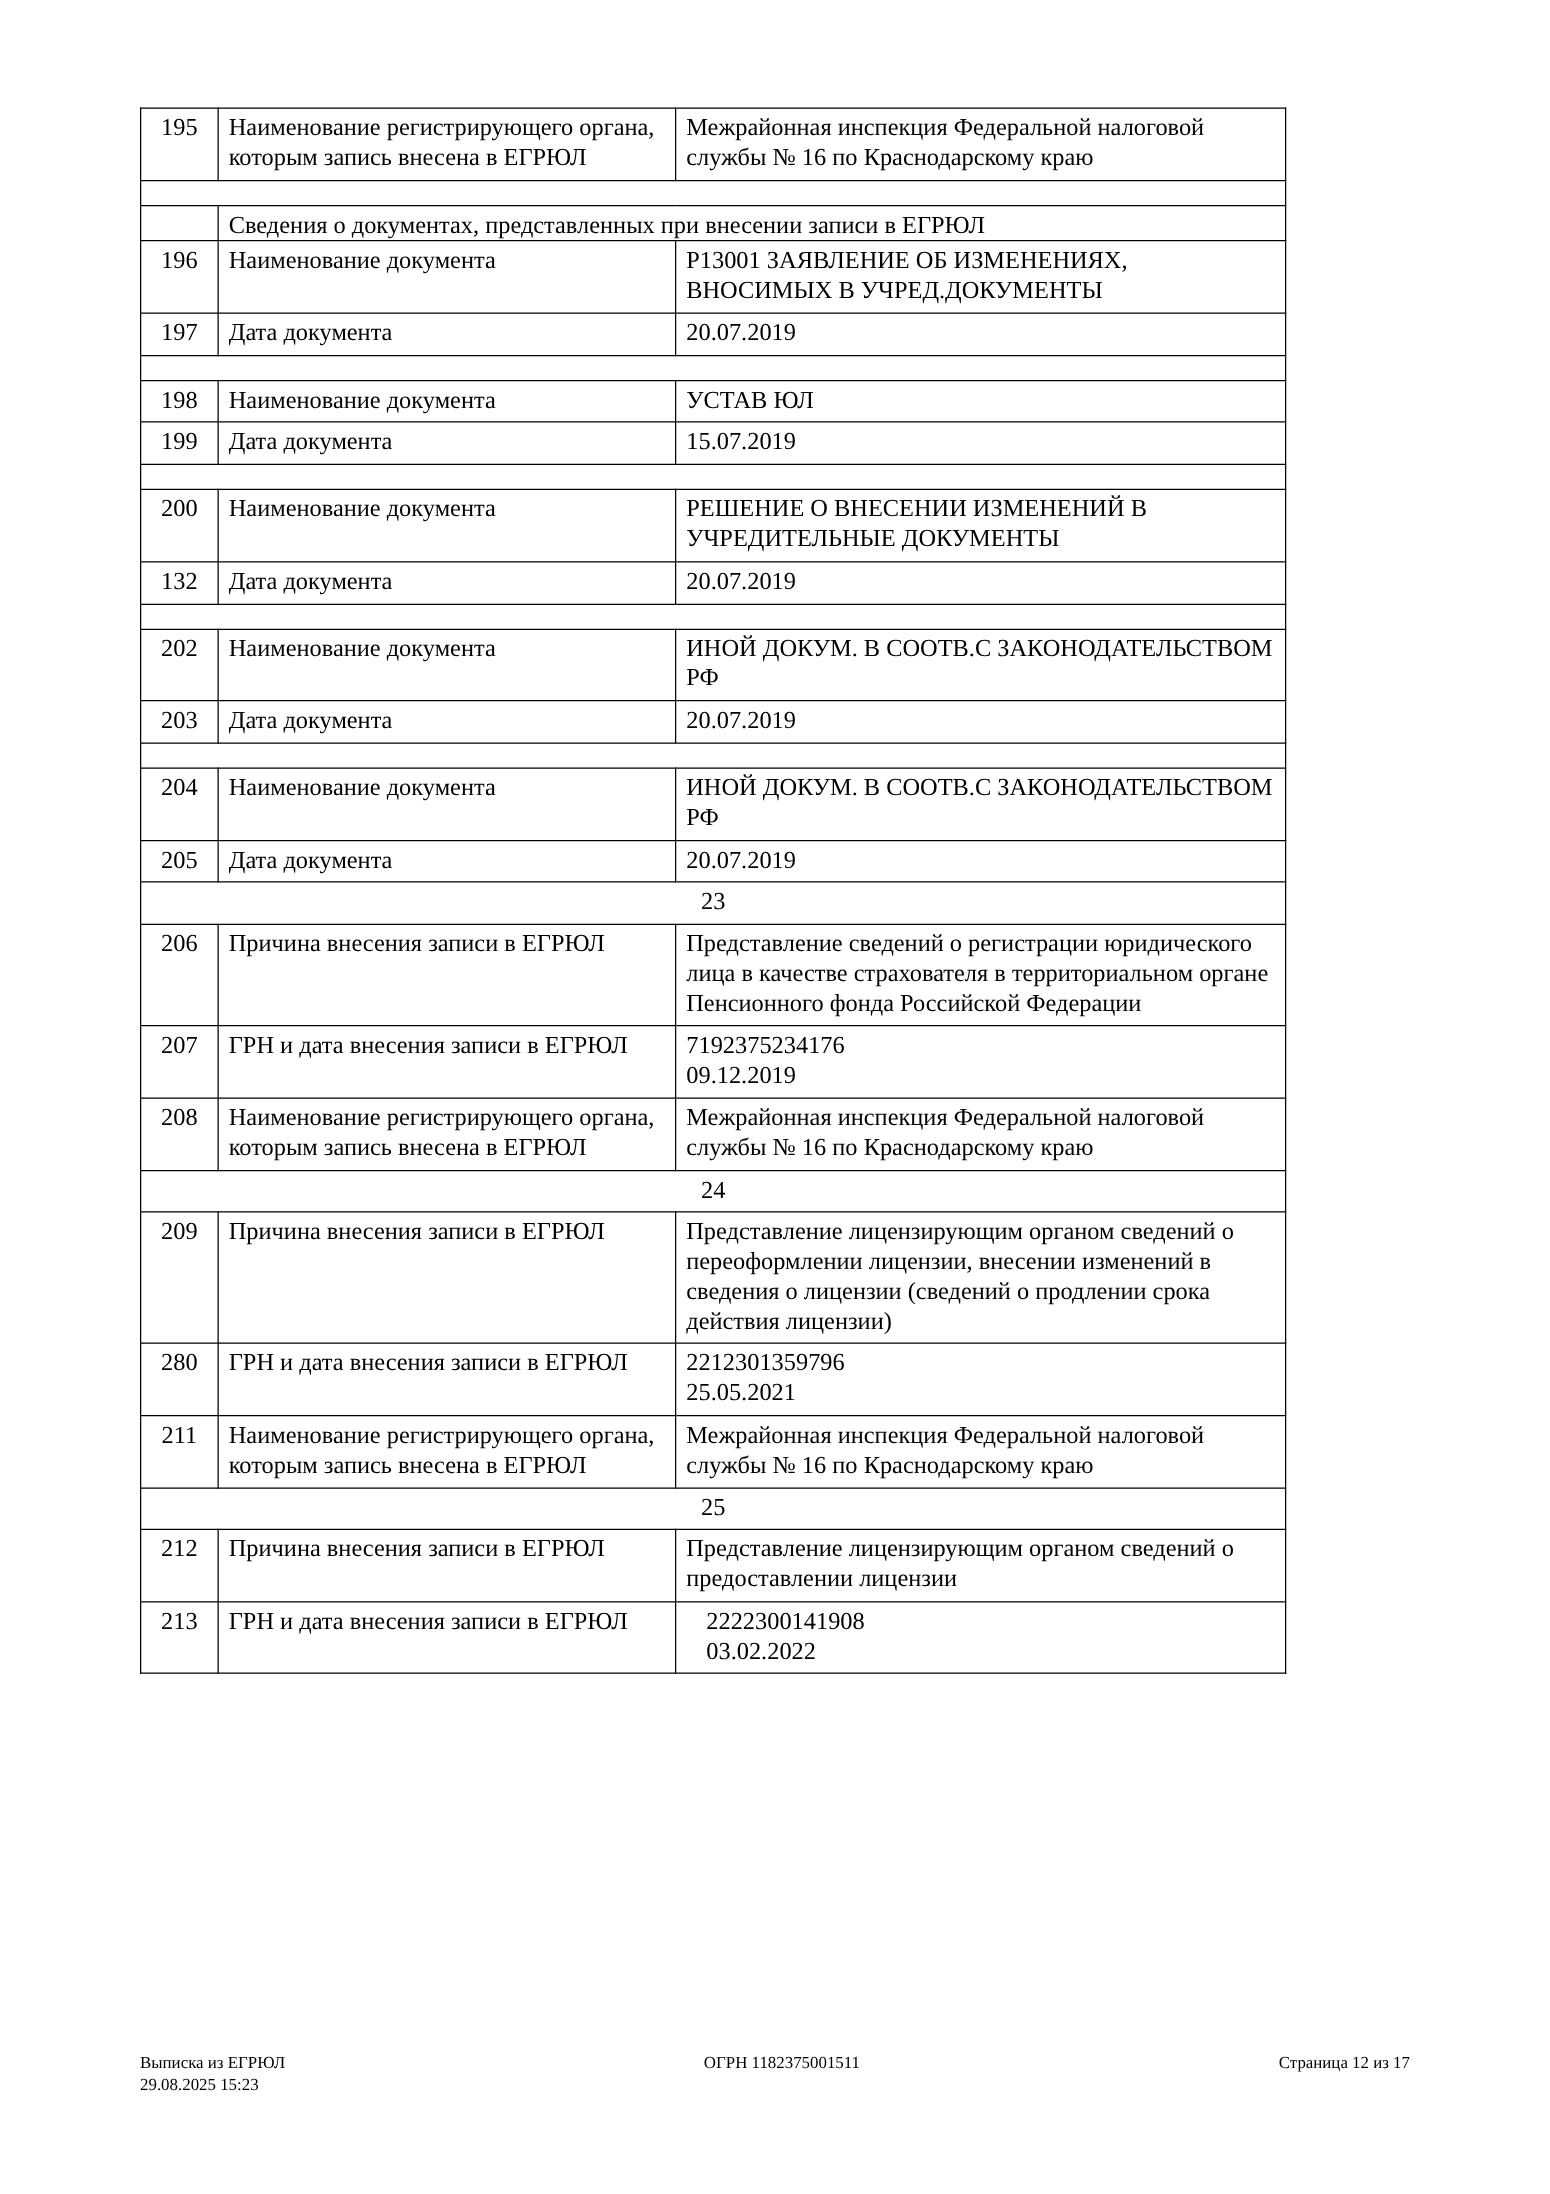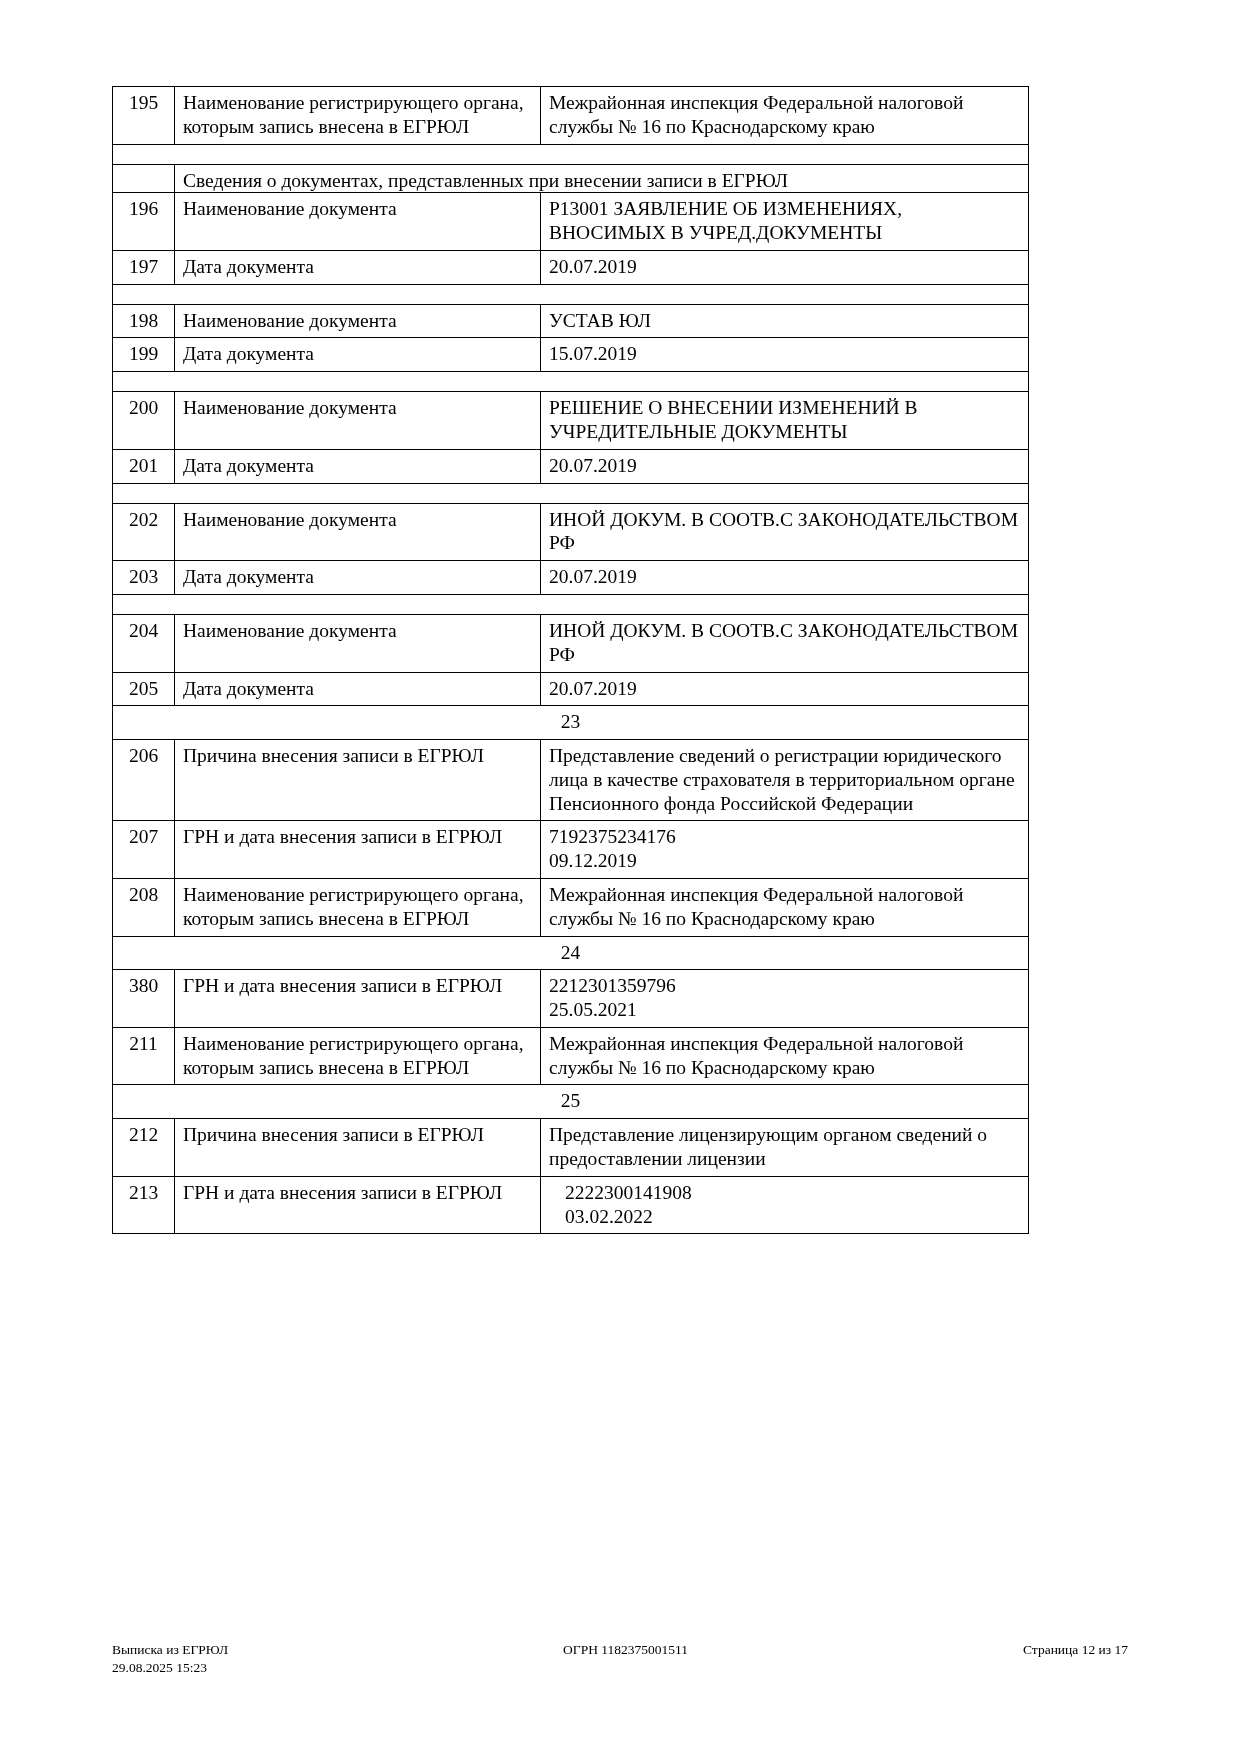--- a/index.html
+++ b/index.html
@@ -119,21 +119,21 @@
         </tr>
         <tr class="spacer">
           <td colspan="3"></td>
         </tr>
         <tr>
           <td class="num">200</td>
           <td>Наименование документа</td>
           <td style="white-space: pre-line;">РЕШЕНИЕ О ВНЕСЕНИИ ИЗМЕНЕНИЙ В УЧРЕДИТЕЛЬНЫЕ ДОКУМЕНТЫ</td>
         </tr>
         <tr>
-          <td class="num">201</td>
+          <td class="num">132</td>
           <td>Дата документа</td>
           <td style="white-space: pre-line;">20.07.2019</td>
         </tr>
         <tr class="spacer">
           <td colspan="3"></td>
         </tr>
         <tr>
           <td class="num">202</td>
           <td>Наименование документа</td>
           <td style="white-space: pre-line;">ИНОЙ ДОКУМ. В СООТВ.С ЗАКОНОДАТЕЛЬСТВОМ РФ</td>
@@ -172,21 +172,26 @@
         </tr>
         <tr>
           <td class="num">208</td>
           <td>Наименование регистрирующего органа, которым запись внесена в ЕГРЮЛ</td>
           <td style="white-space: pre-line;">Межрайонная инспекция Федеральной налоговой службы № 16 по Краснодарскому краю</td>
         </tr>
         <tr>
           <td class="group-num" colspan="3">24</td>
         </tr>
         <tr>
-          <td class="num">380</td>
+          <td class="num">209</td>
+          <td>Причина внесения записи в ЕГРЮЛ</td>
+          <td style="white-space: pre-line;">Представление лицензирующим органом сведений о переоформлении лицензии, внесении изменений в сведения о лицензии (сведений о продлении срока действия лицензии)</td>
+        </tr>
+        <tr>
+          <td class="num">280</td>
           <td>ГРН и дата внесения записи в ЕГРЮЛ</td>
           <td style="white-space: pre-line;">2212301359796
 25.05.2021</td>
         </tr>
         <tr>
           <td class="num">211</td>
           <td>Наименование регистрирующего органа, которым запись внесена в ЕГРЮЛ</td>
           <td style="white-space: pre-line;">Межрайонная инспекция Федеральной налоговой службы № 16 по Краснодарскому краю</td>
         </tr>
         <tr>

